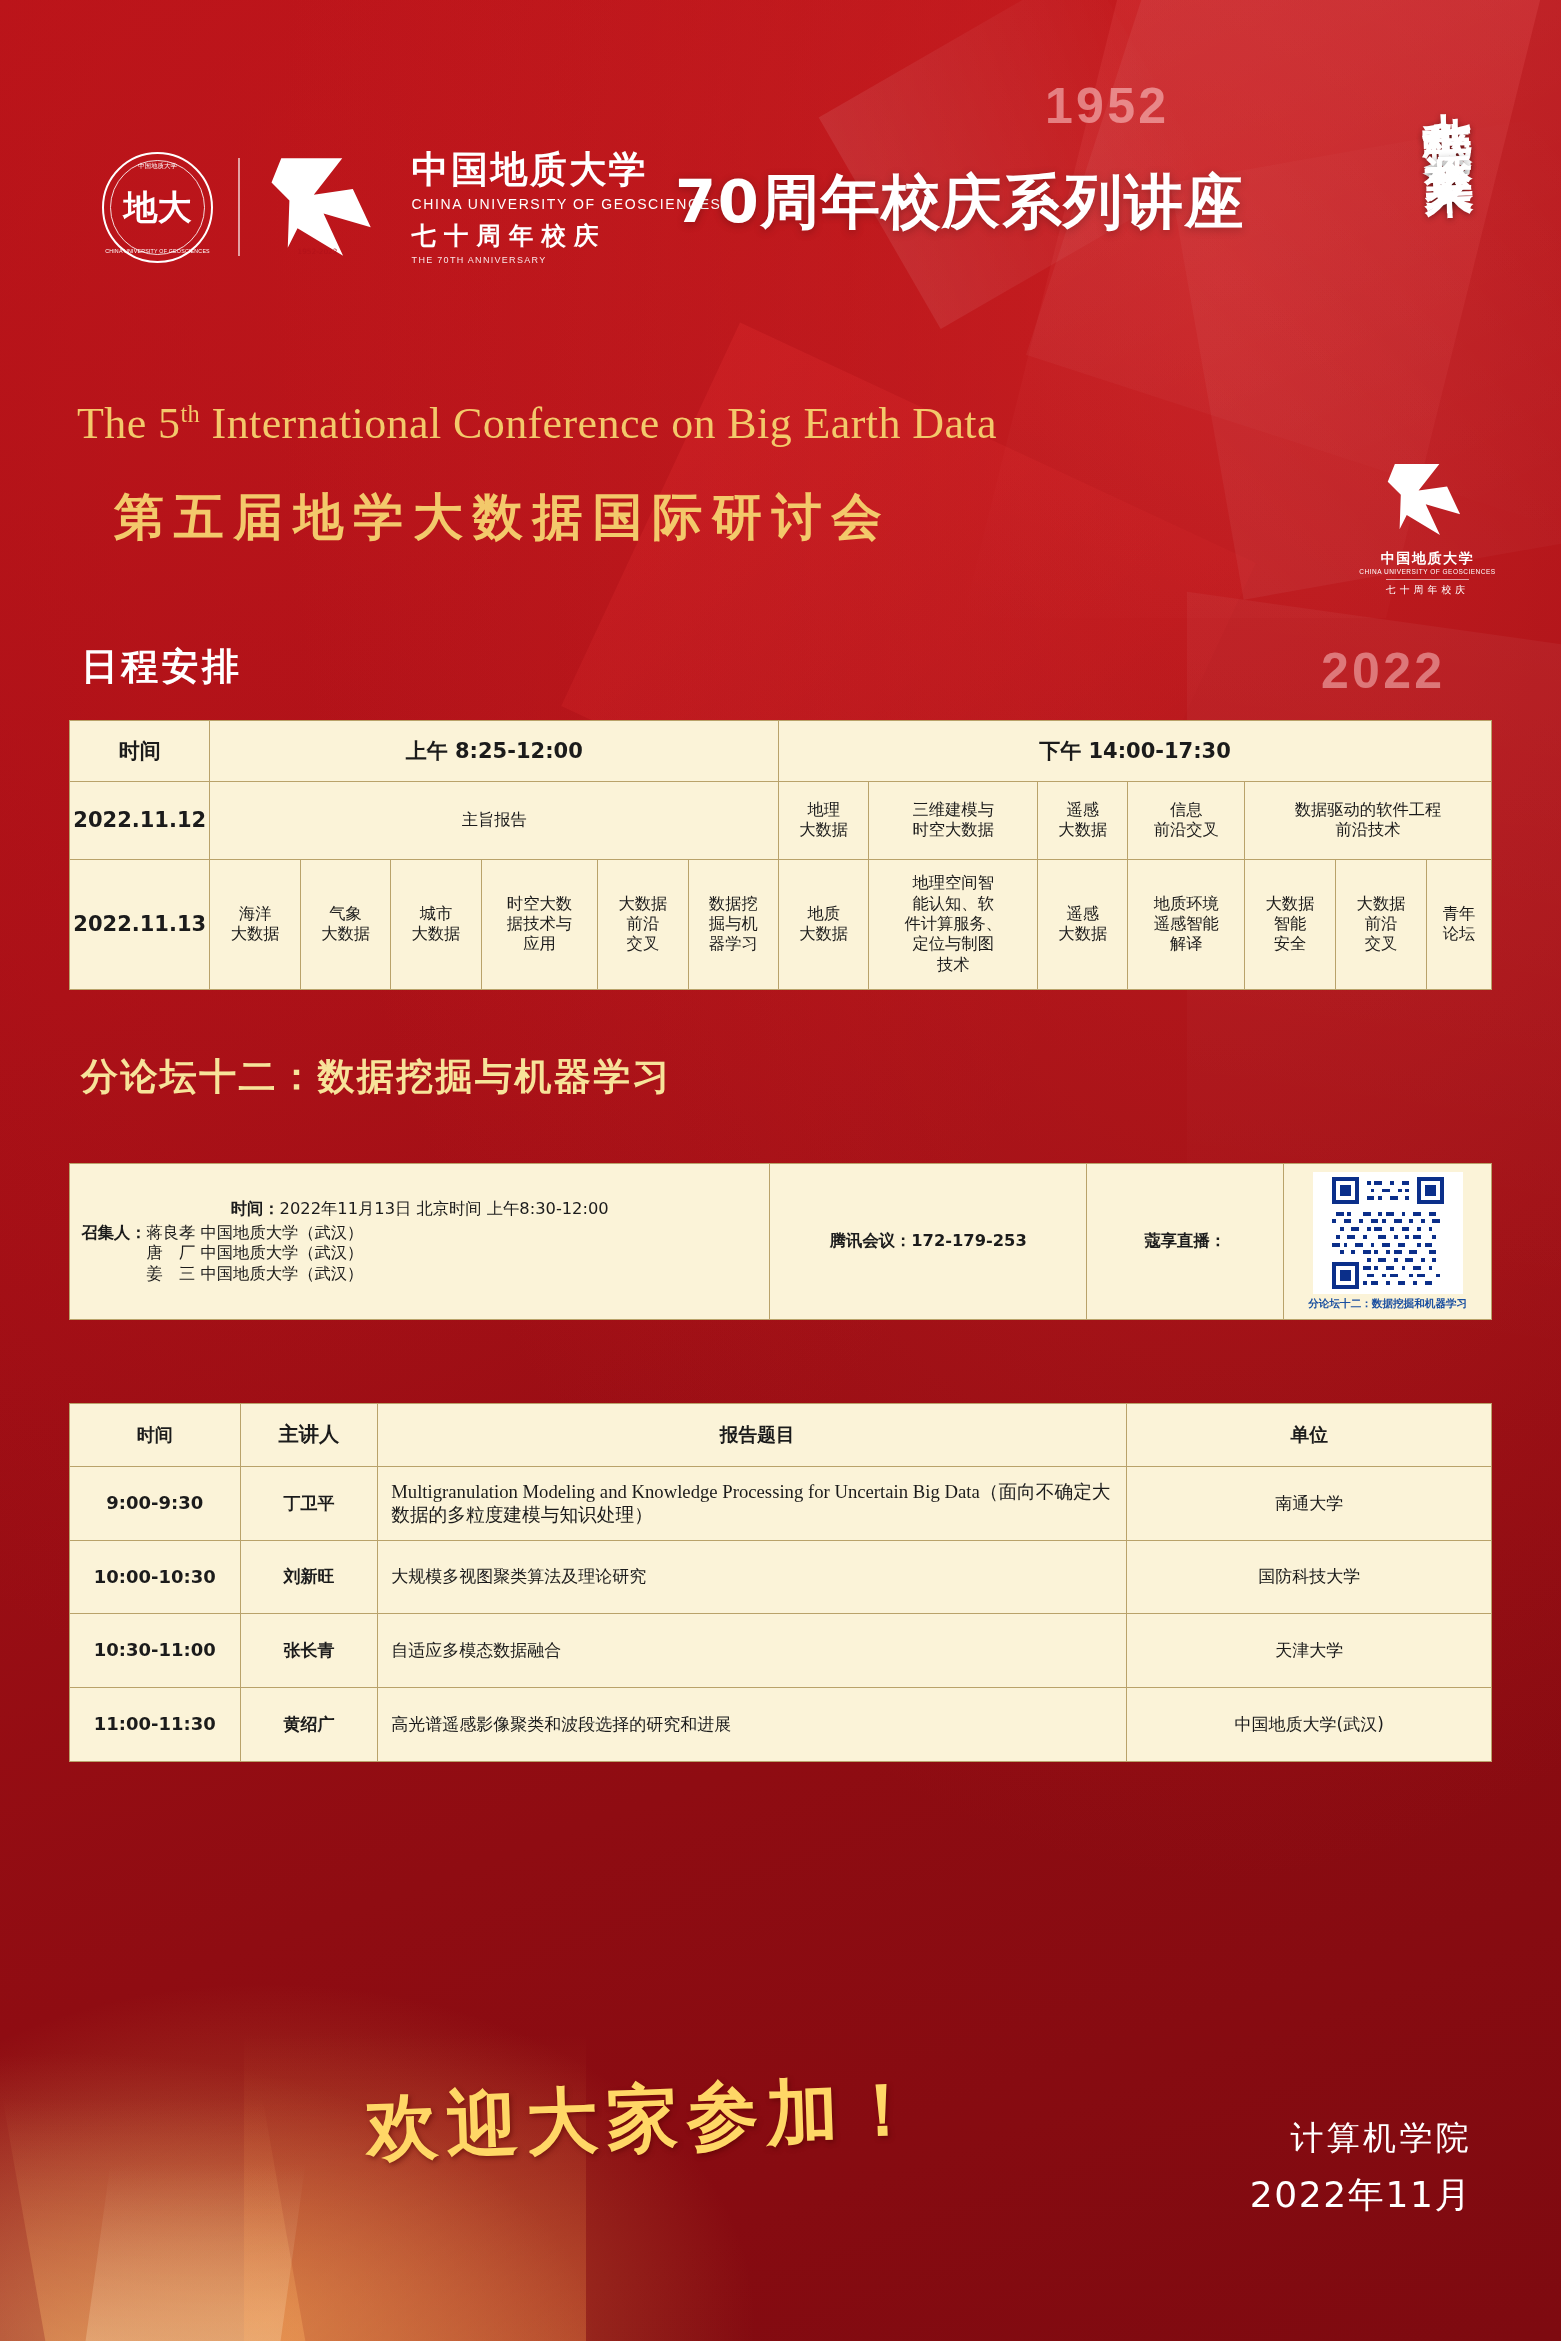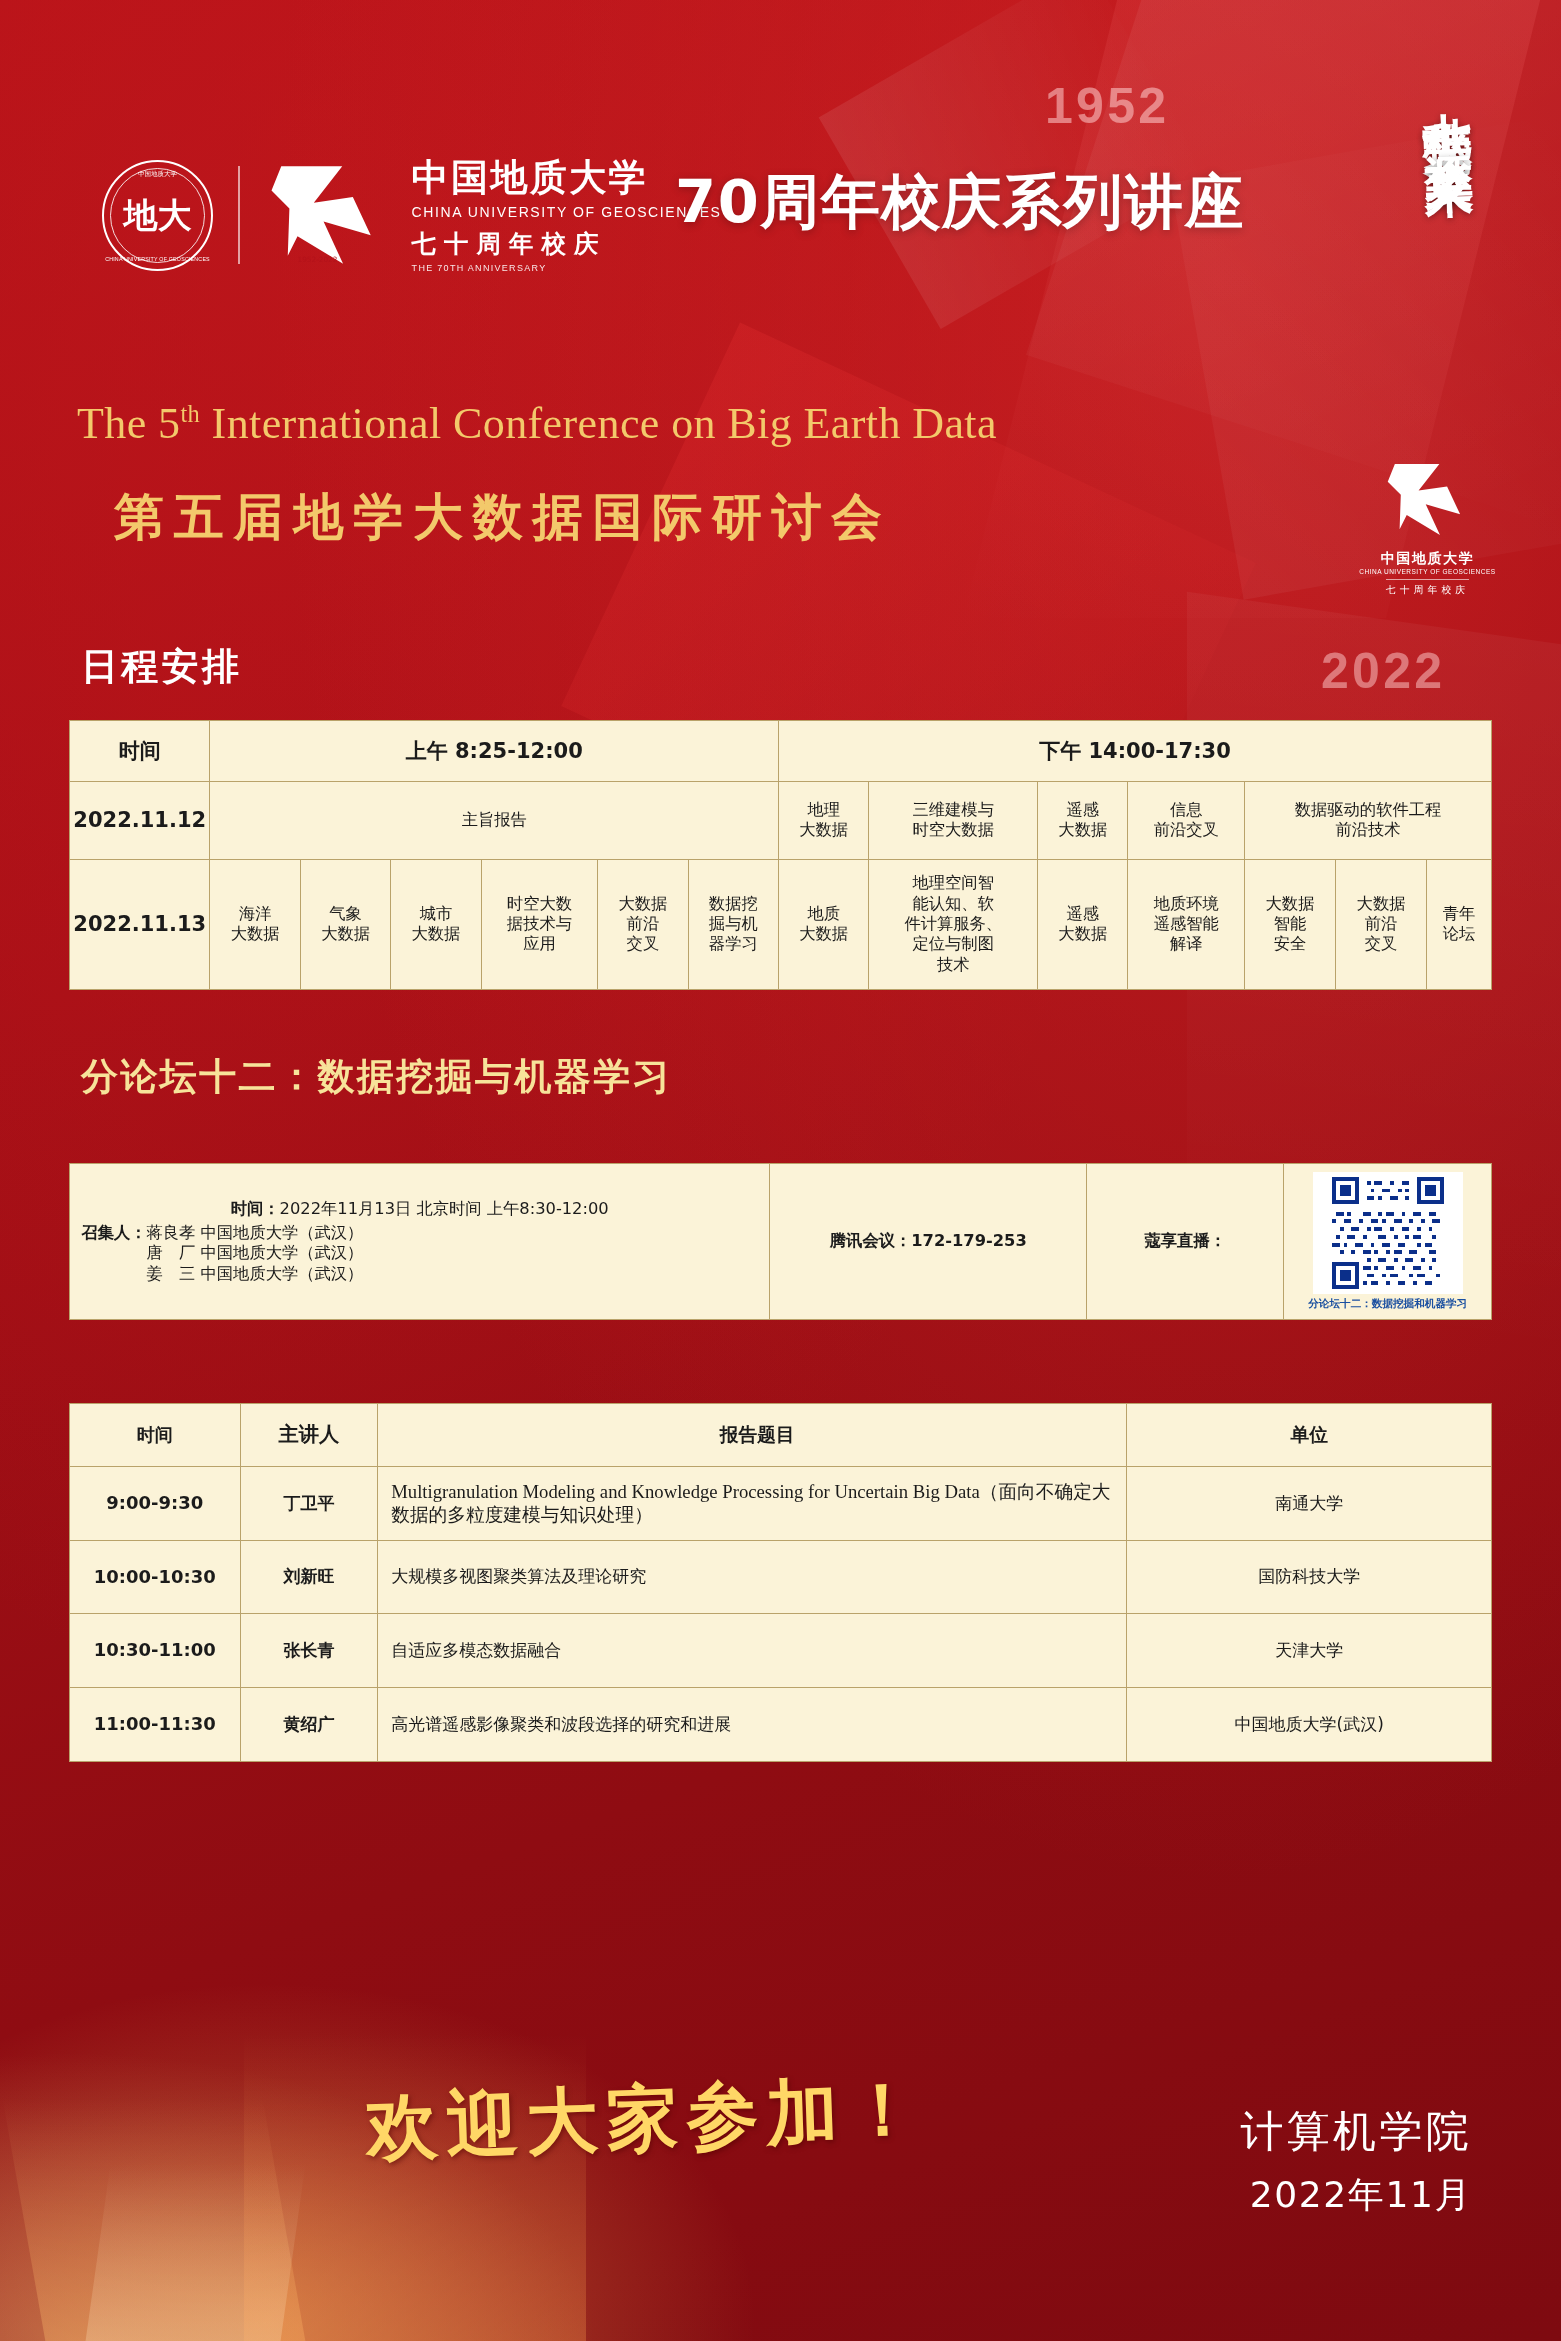--- a/index.html
+++ b/index.html
@@ -32,21 +32,21 @@
     position:absolute;top:77px;left:1045px;
     font-size:50px;font-weight:bold;color:rgba(255,205,205,.55);
     letter-spacing:3.3px;
     font-family:"Liberation Sans",sans-serif;
   }
   .year-2022{
     position:absolute;top:642px;left:1321px;
     font-size:50px;font-weight:bold;color:rgba(255,205,205,.5);
     letter-spacing:3.3px;
   }
-  .logo-row{position:absolute;top:150px;left:102px;display:flex;align-items:center;gap:25px;margin-top:8px;}
+  .logo-row{position:absolute;top:150px;left:102px;display:flex;align-items:center;gap:25px;}
   .seal{
     width:107px;height:107px;border-radius:50%;
     border:2.4px solid #fff;position:relative;flex:none;
     display:flex;align-items:center;justify-content:center;
   }
   .seal::before{
     content:"";position:absolute;inset:5.7px;border-radius:50%;border:0.8px solid rgba(255,255,255,.85);
   }
   .seal-inner{
     color:#fff;font-size:10.6px;text-align:center;line-height:1.05;font-weight:bold;
@@ -159,21 +159,21 @@
     position:absolute;bottom:175px;left:366px;
     color:#ffd766;font-size:72px;font-weight:bold;letter-spacing:8.1px;
     font-family:"DejaVu Serif",serif;
     text-shadow:1.6px 2.4px 4.9px rgba(80,0,0,.5);
     transform:rotate(-2deg);
   }
   .signature{
     position:absolute;bottom:122px;right:89px;text-align:right;color:#fff;
     font-family:"DejaVu Sans",sans-serif;
   }
-  .signature .s1{font-size:43px;letter-spacing:3.3px;}
+  .signature .s1{font-size:33px;letter-spacing:3.3px;}
   .signature .s2{font-size:36px;letter-spacing:1.6px;margin-top:9.8px;}
 </style>
 </head>
 <body>
 
 <div class="poster">
 
   <div class="facet f1"></div>
   <div class="facet f2"></div>
   <div class="facet f3"></div>

